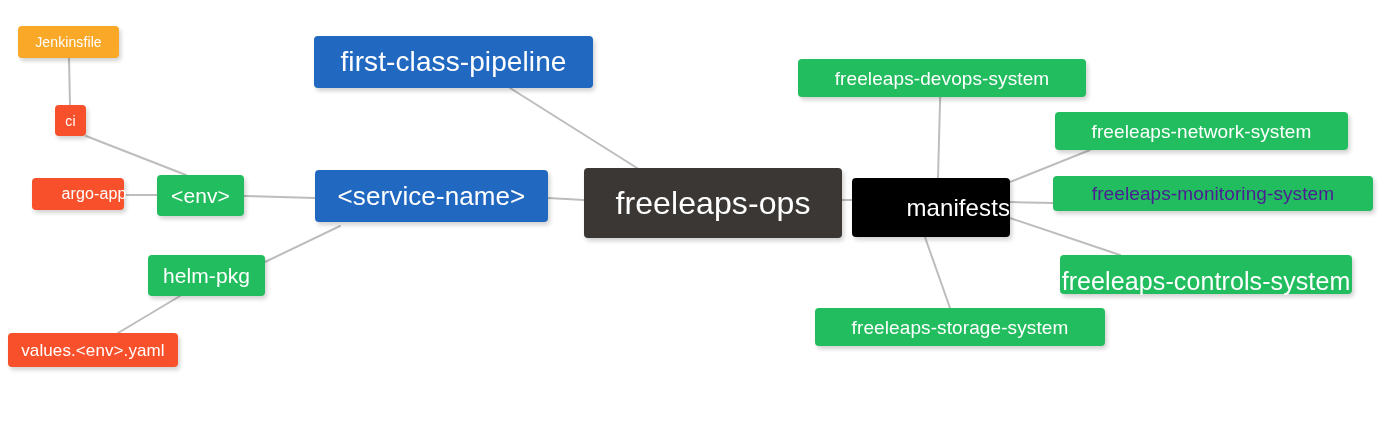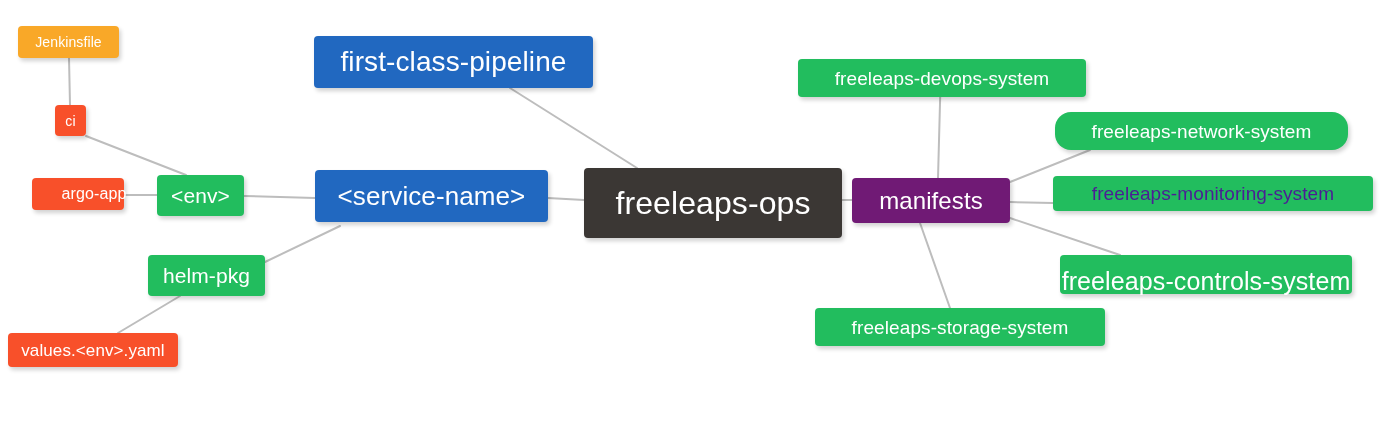--- a/index.html
+++ b/index.html
@@ -59,27 +59,27 @@
       </div>
       <div class="node" style="left: 314px; top: 36px; width: 279px; height: 52px; background: rgb(33, 104, 192); color: rgb(255, 255, 255); font-size: 28px;">
         <span>first-class-pipeline</span>
       </div>
       <div class="node" style="left: 315px; top: 170px; width: 233px; height: 52px; background: rgb(33, 104, 192); color: rgb(255, 255, 255); font-size: 26px;">
         <span>&lt;service-name&gt;</span>
       </div>
       <div class="node" style="left: 584px; top: 168px; width: 258px; height: 70px; background: rgb(59, 55, 52); color: rgb(255, 255, 255); font-size: 32px;">
         <span>freeleaps-ops</span>
       </div>
-      <div class="node" style="left: 852px; top: 178px; width: 158px; height: 45px; background: #701a75; color: rgb(255, 255, 255); font-size: 24px;">
+      <div class="node" style="left: 852px; top: 178px; width: 158px; height: 59px; background: #000000; color: rgb(255, 255, 255); font-size: 24px; justify-content: flex-end;">
         <span>manifests</span>
       </div>
       <div class="node" style="left: 798px; top: 28px; width: 288px; height: 38px; background: rgb(34, 189, 94); color: rgb(255, 255, 255); font-size: 19px; margin-top: 31px;">
         <span>freeleaps-devops-system</span>
       </div>
-      <div class="node" style="left: 1055px; top: 112px; width: 293px; height: 38px; background: rgb(34, 189, 94); color: rgb(255, 255, 255); font-size: 19px; border-radius: 16px;">
+      <div class="node" style="left: 1055px; top: 112px; width: 293px; height: 38px; background: rgb(34, 189, 94); color: rgb(255, 255, 255); font-size: 19px;">
         <span>freeleaps-network-system</span>
       </div>
       <div class="node" style="left: 1053px; top: 176px; width: 320px; height: 35px; background: rgb(34, 189, 94); color: #4c1d95; font-size: 19px;">
         <span>freeleaps-monitoring-system</span>
       </div>
       <div class="node" style="left: 1060px; top: 255px; width: 292px; height: 39px; background: rgb(34, 189, 94); color: rgb(255, 255, 255); font-size: 25px; align-items: flex-end;">
         <span>freeleaps-controls-system</span>
       </div>
       <div class="node" style="left: 815px; top: 308px; width: 290px; height: 38px; background: rgb(34, 189, 94); color: rgb(255, 255, 255); font-size: 19px;">
         <span>freeleaps-storage-system</span>

